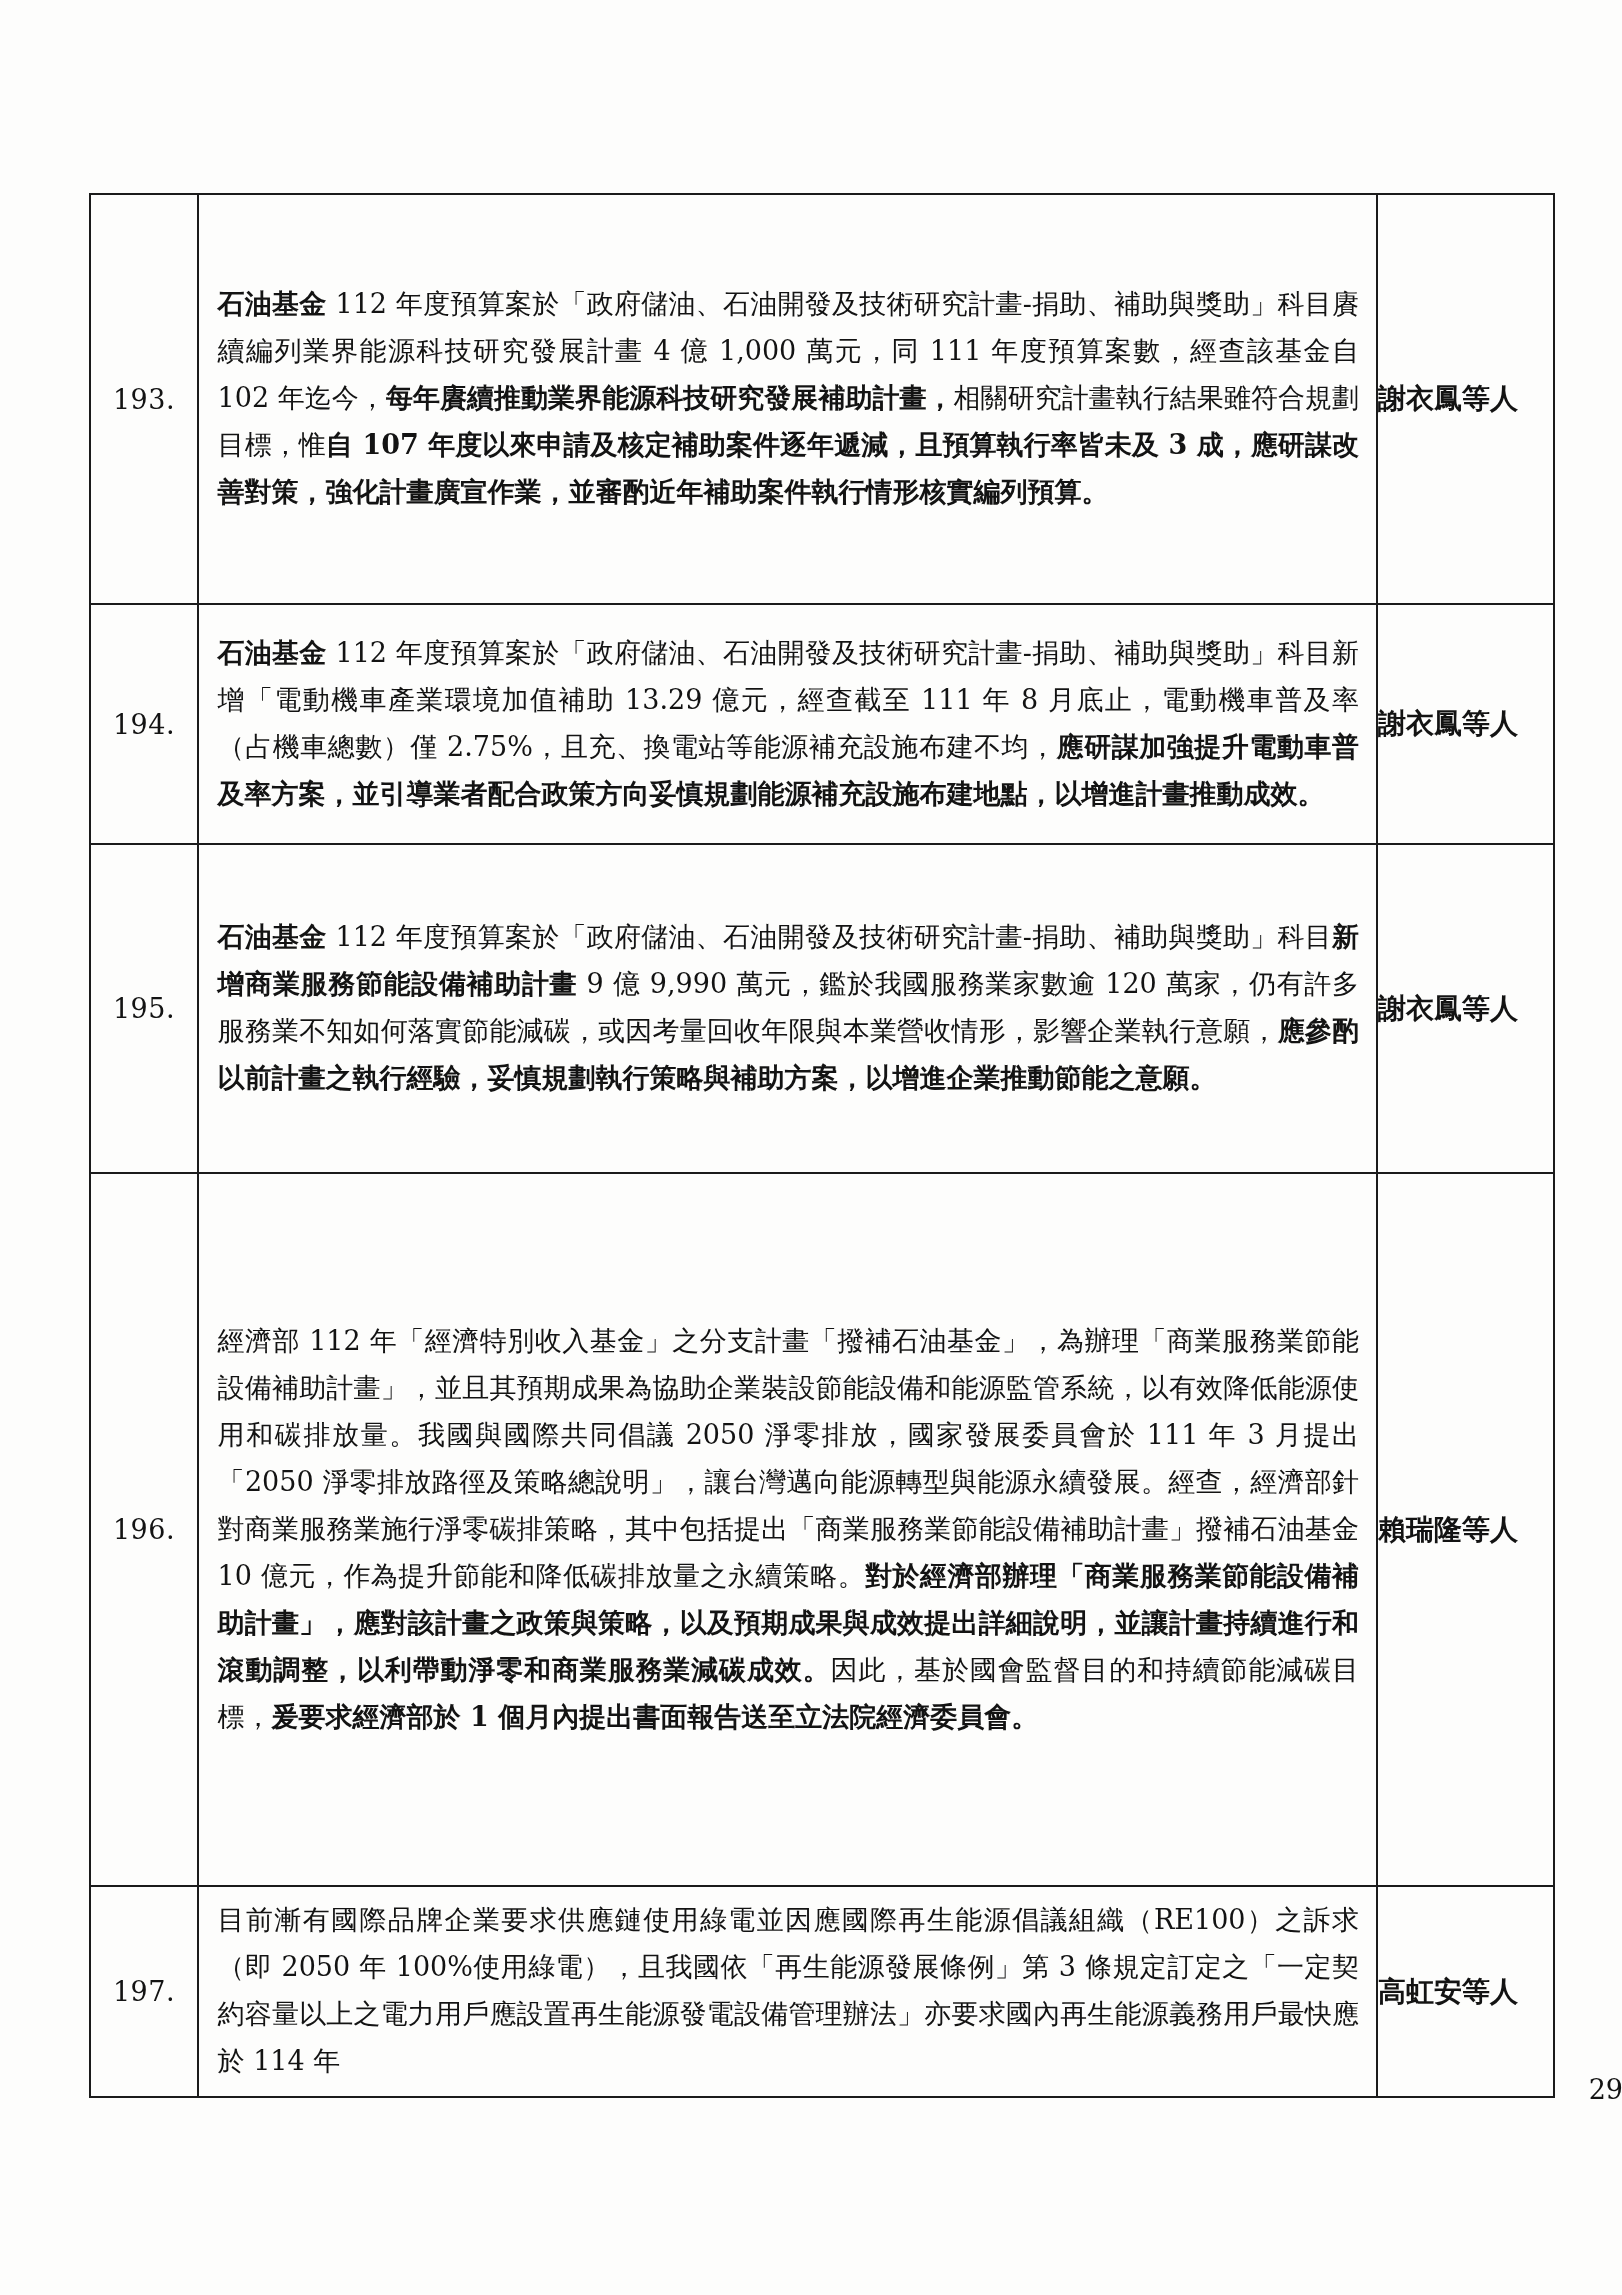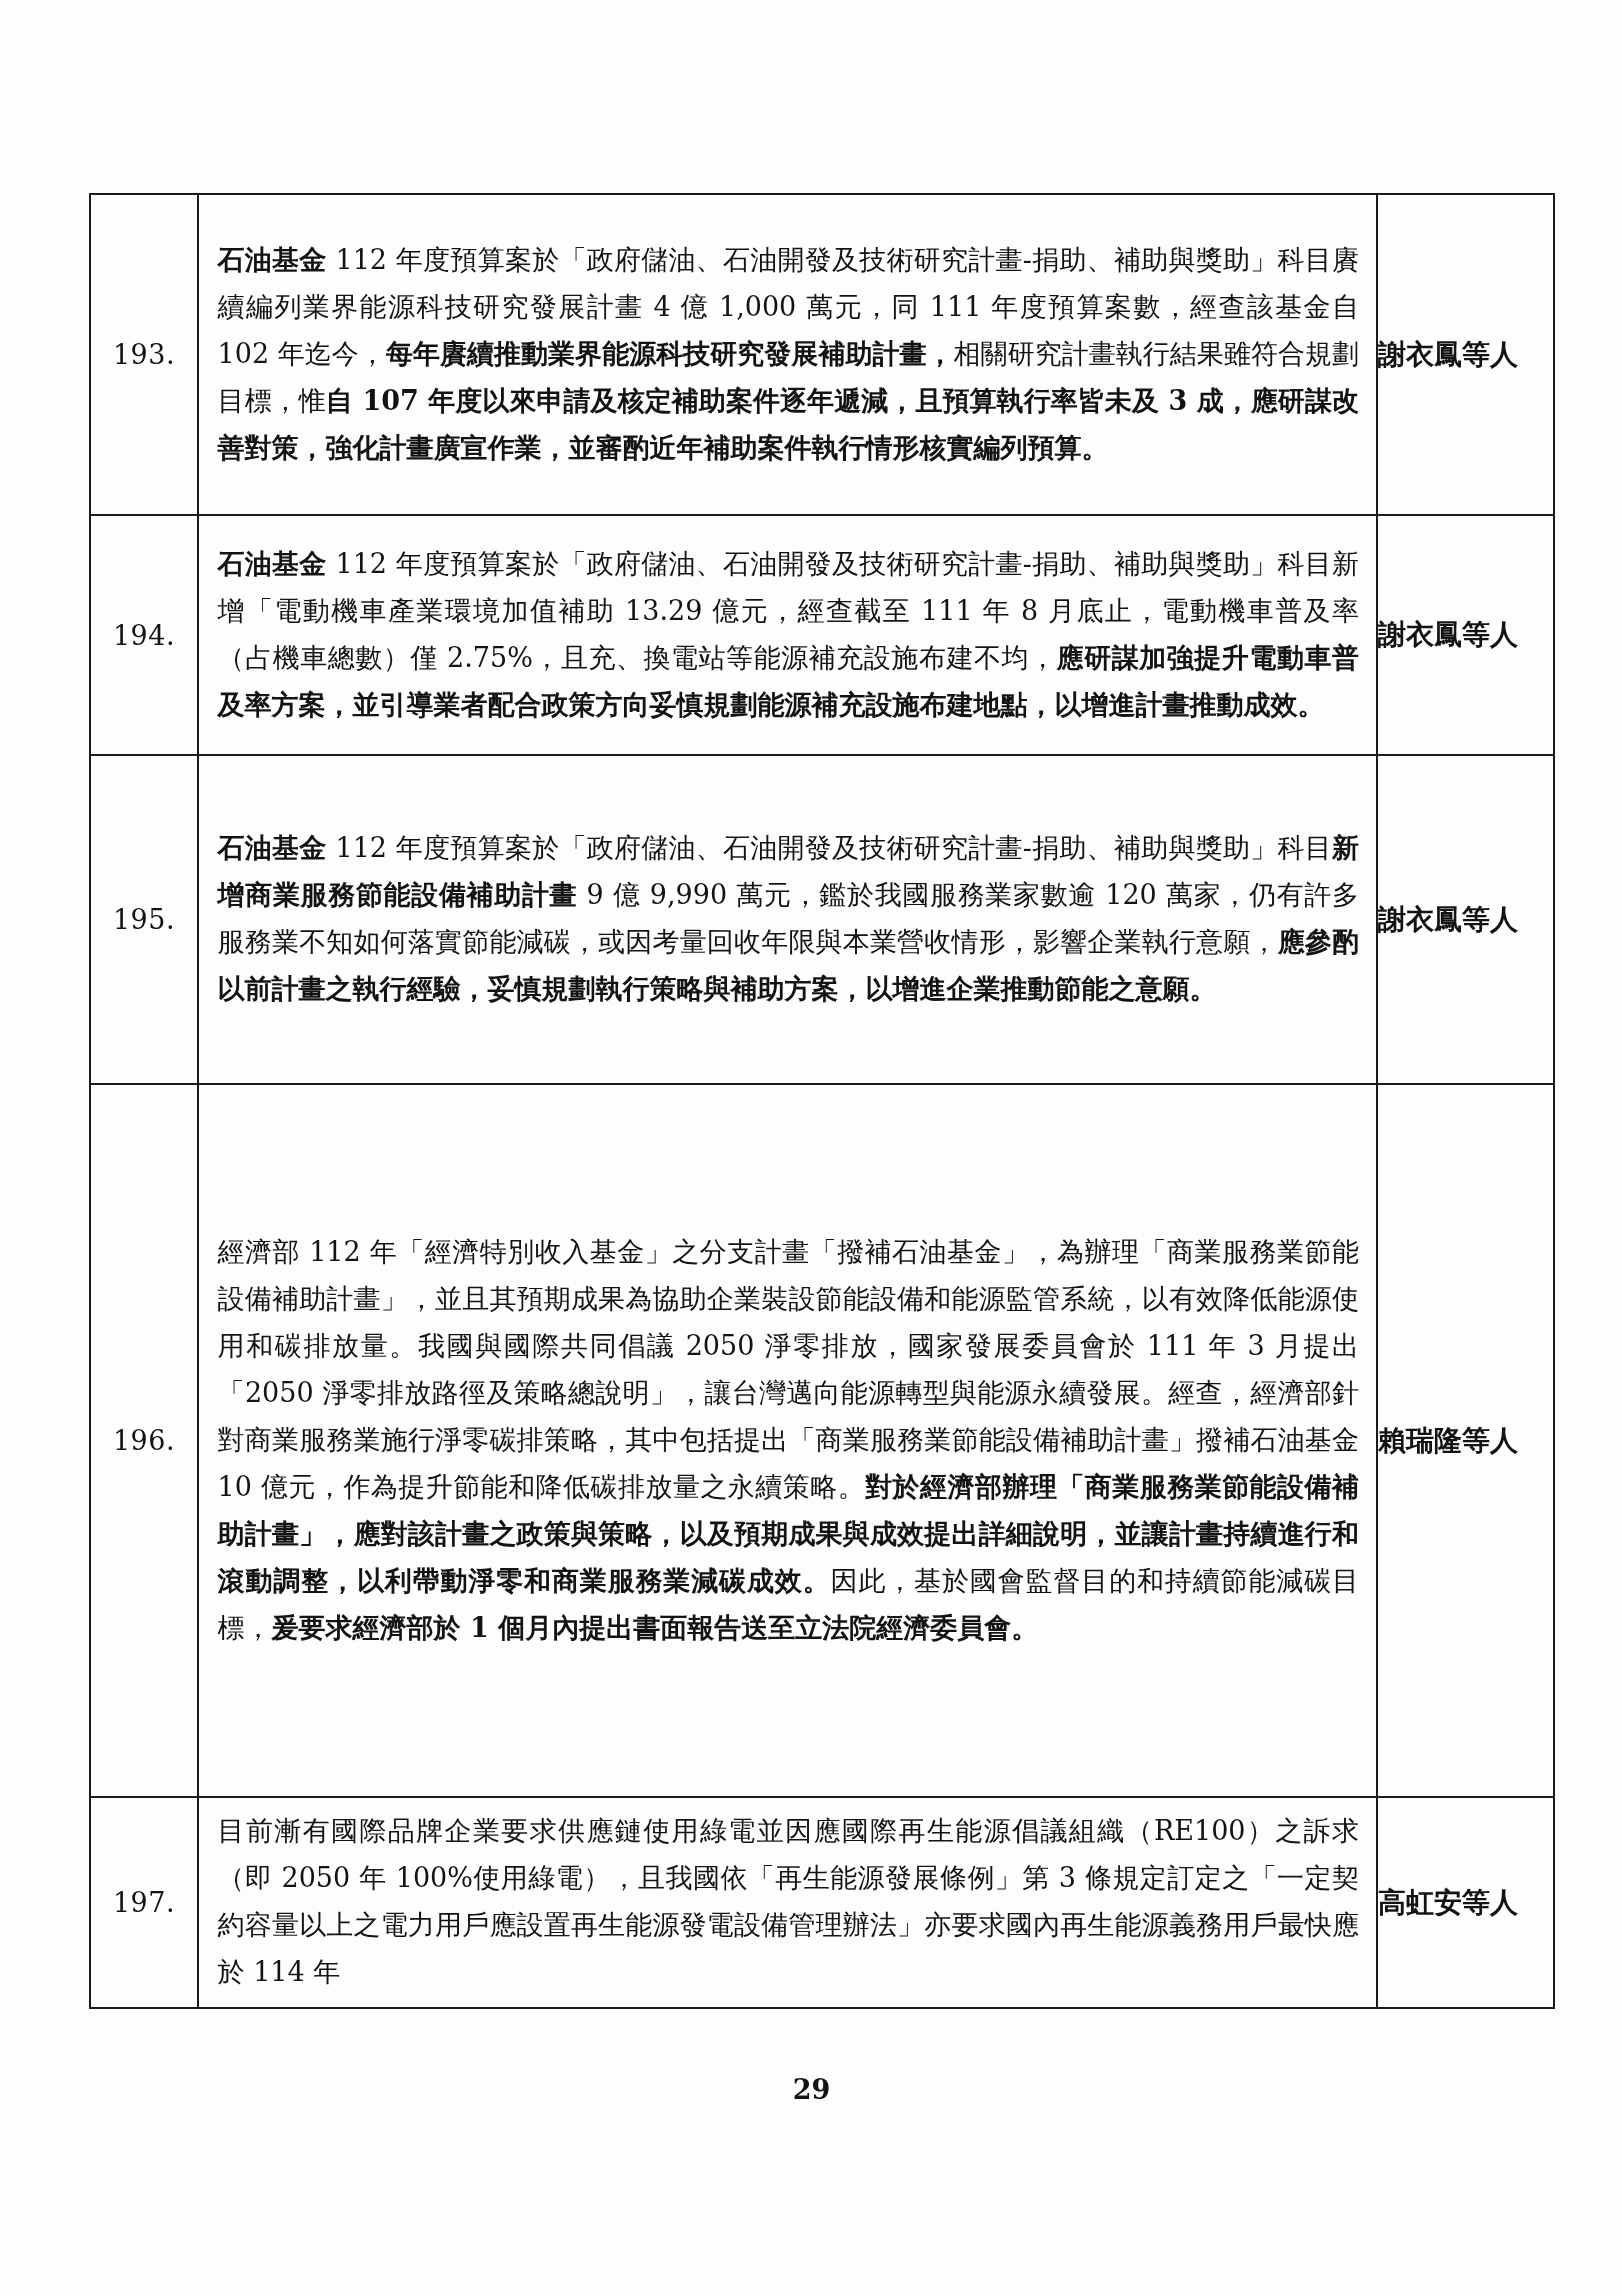--- a/index.html
+++ b/index.html
@@ -40,33 +40,33 @@
     overflow: hidden;
   }
   .cell-proposer {
     text-align: left;
     font-size: 28px;
     font-weight: bold;
   }
   .seg { font-weight: normal; }
   .seg.bold { font-weight: bold; }
   
-  tr:nth-child(1) td { height: 321px; }
+  tr:nth-child(1) td { height: 410px; }
   tr:nth-child(2) td { height: 240px; }
   tr:nth-child(3) td { height: 329px; margin-left: 10px; }
   tr:nth-child(4) td { height: 713px; }
   tr:nth-child(5) td { height: 211px; }
   .page-number {
     position: absolute;
     top: 2074px;
     left: 0;
     width: 100%;
-    text-align: center;
+    text-align: right;
     font-size: 27px;
-    font-weight: bold;
+    font-weight: normal;
   }
 </style>
 </head>
 <body>
 
 <table class="doc-table">
   <colgroup>
     <col class="col-num">
     <col class="col-content">
     <col class="col-proposer">

